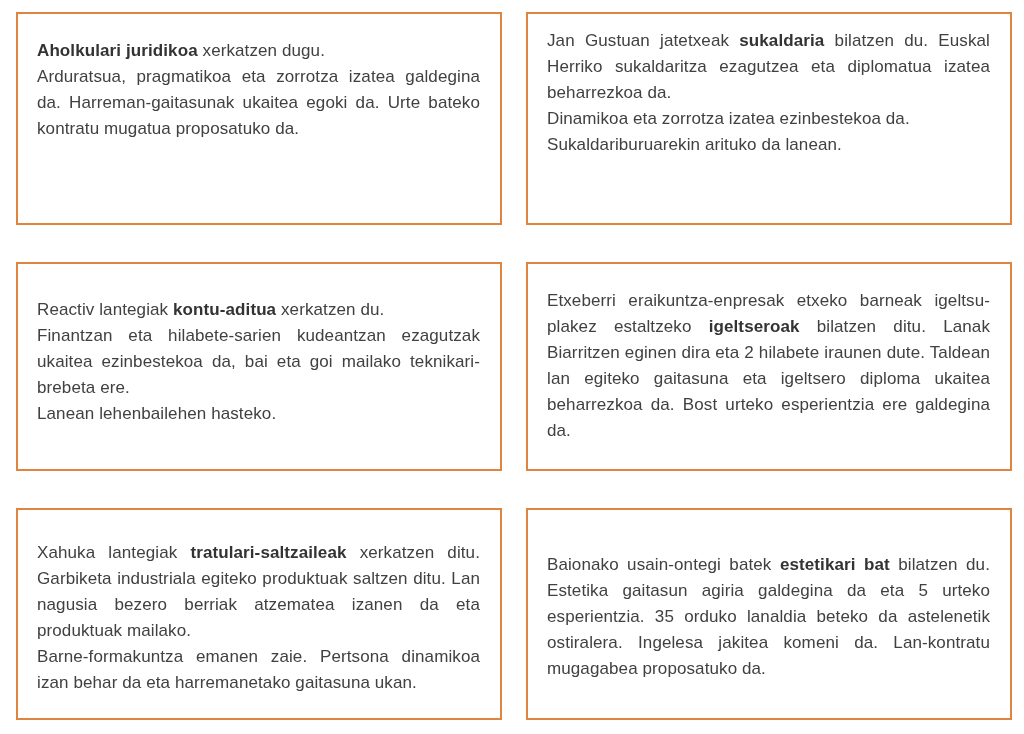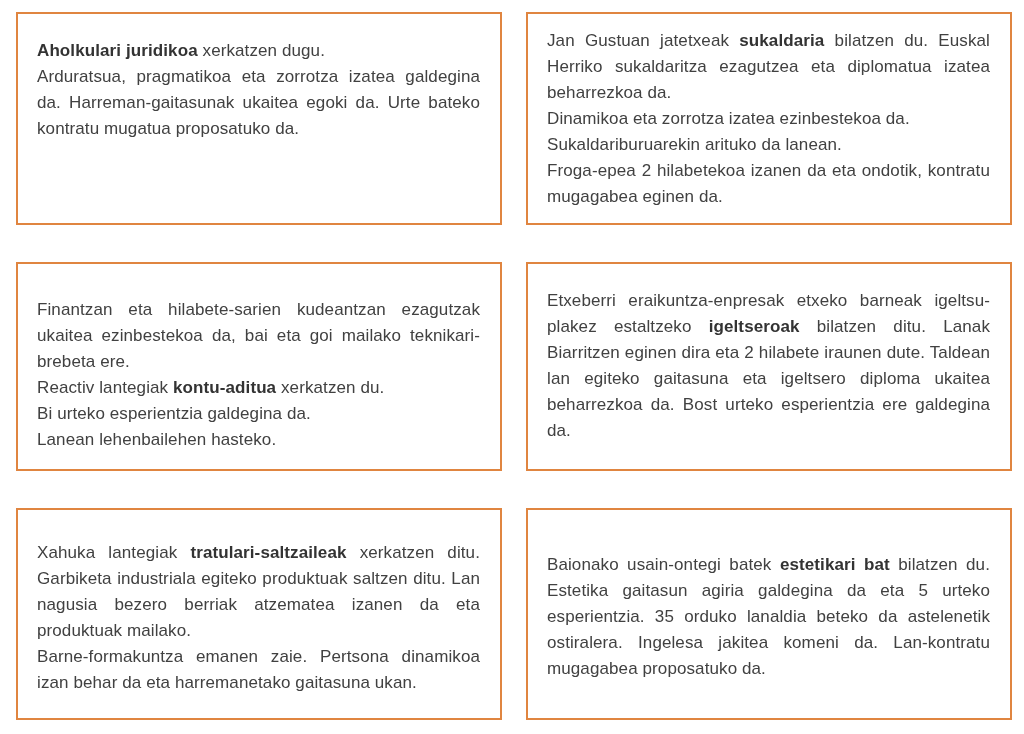--- a/index.html
+++ b/index.html
@@ -58,26 +58,24 @@
 <div class="page">
   <div class="grid">
     <div class="card">
         <p class="ad-paragraph"><strong>Aholkulari juridikoa</strong><span> xerkatzen dugu.</span></p>
         <p class="ad-paragraph"><span>Arduratsua, pragmatikoa eta zorrotza izatea galdegina da. Harreman-gaitasunak ukaitea egoki da. Urte bateko kontratu mugatua proposatuko da.</span></p>
       </div>
     <div class="card">
         <p class="ad-paragraph"><span>Jan Gustuan jatetxeak </span><strong>sukaldaria</strong><span> bilatzen du. Euskal Herriko sukaldaritza ezagutzea eta diplomatua izatea beharrezkoa da.</span></p>
         <p class="ad-paragraph"><span>Dinamikoa eta zorrotza izatea ezinbestekoa da.</span></p>
         <p class="ad-paragraph"><span>Sukaldariburuarekin arituko da lanean.</span></p>
-        <p class="ad-paragraph"><span>Froga-epea 2 hilabetekoa izanen da eta ondotik, kontratu mugagabea eginen da.</span></p>
       </div>
     <div class="card">
+        <p class="ad-paragraph"><span>Reactiv lantegiak </span><strong>kontu-aditua</strong><span> xerkatzen du.</span></p>
         <p class="ad-paragraph"><span>Finantzan eta hilabete-sarien kudeantzan ezagutzak ukaitea ezinbestekoa da, bai eta goi mailako teknikari-brebeta ere.</span></p>
-        <p class="ad-paragraph"><span>Reactiv lantegiak </span><strong>kontu-aditua</strong><span> xerkatzen du.</span></p>
-        <p class="ad-paragraph"><span>Bi urteko esperientzia galdegina da.</span></p>
         <p class="ad-paragraph"><span>Lanean lehenbailehen hasteko.</span></p>
       </div>
     <div class="card">
         <p class="ad-paragraph"><span>Etxeberri eraikuntza-enpresak etxeko barneak igeltsu-plakez estaltzeko </span><strong>igeltseroak</strong><span> bilatzen ditu. Lanak Biarritzen eginen dira eta 2 hilabete iraunen dute. Taldean lan egiteko gaitasuna eta igeltsero diploma ukaitea beharrezkoa da. Bost urteko esperientzia ere galdegina da.</span></p>
       </div>
     <div class="card">
         <p class="ad-paragraph"><span>Xahuka lantegiak </span><strong>tratulari-saltzaileak</strong><span> xerkatzen ditu. Garbiketa industriala egiteko produktuak saltzen ditu. Lan nagusia bezero berriak atzematea izanen da eta produktuak mailako.</span></p>
         <p class="ad-paragraph"><span>Barne-formakuntza emanen zaie. Pertsona dinamikoa izan behar da eta harremanetako gaitasuna ukan.</span></p>
       </div>
     <div class="card">

